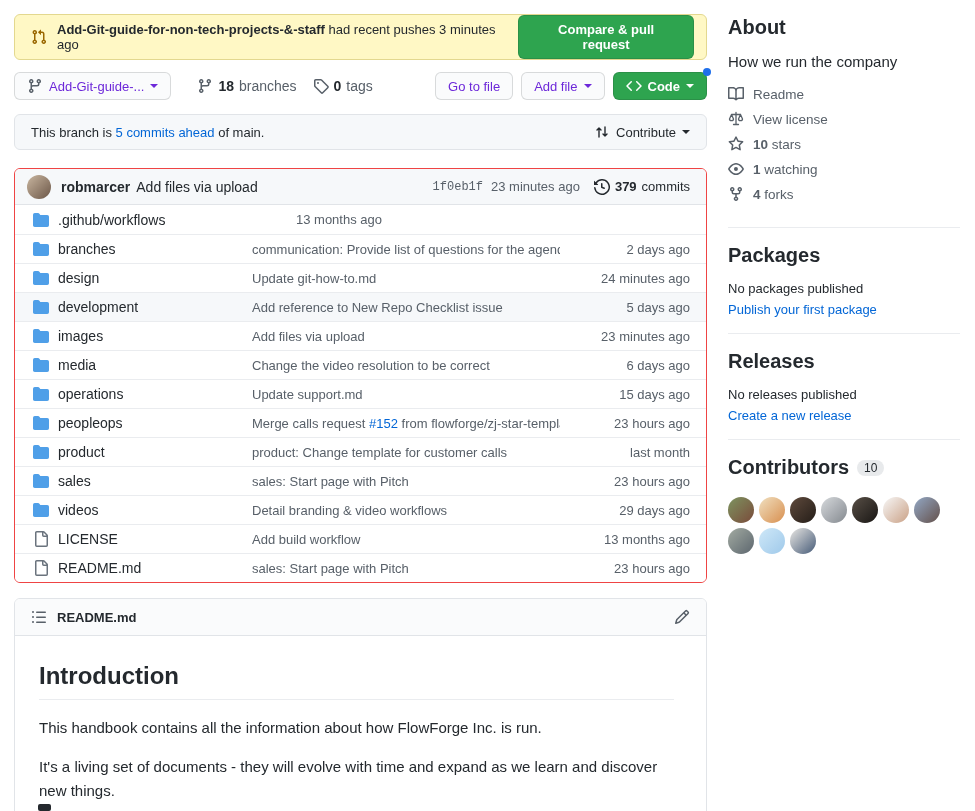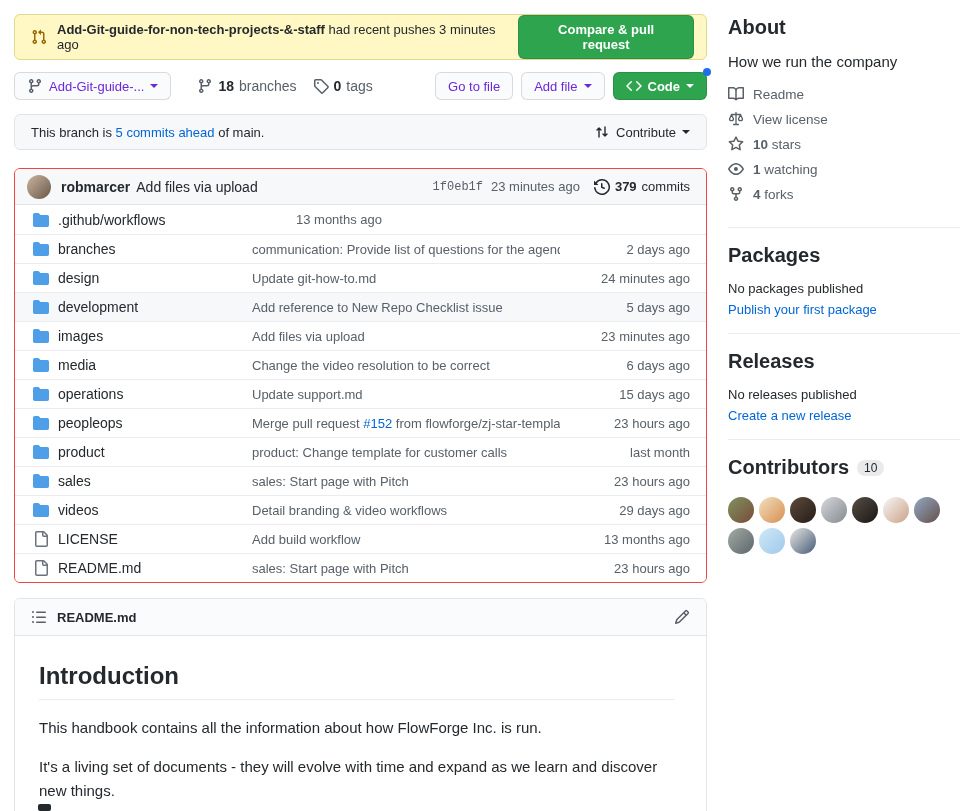--- a/index.html
+++ b/index.html
@@ -276,21 +276,21 @@
   </div>
 
   <div class="file-row">
     <span class="f-ic">
       <svg width="16" height="16" viewBox="0 0 16 16" fill="#4f9fe8">
                 <path d="M1.75 1A1.75 1.75 0 0 0 0 2.75v10.5C0 14.216.784 15 1.75 15h12.5A1.75 1.75 0 0 0 16 13.25v-8.5A1.75 1.75 0 0 0 14.25 3H7.5a.25.25 0 0 1-.2-.1l-.9-1.2C6.07 1.26 5.55 1 5 1H1.75Z"></path>
               </svg>
     </span>
 
     <span class="f-name">peopleops</span>
-    <span class="f-msg"><span class="pre">Merge pull request </span><a class="lnk">#152</a><span class="post"> from flowforge/zj-star-template-questions</span></span>
+    <span class="f-msg"><span class="pre">Merge calls request </span><a class="lnk">#152</a><span class="post"> from flowforge/zj-star-template-questions</span></span>
     <span class="f-time">23 hours ago</span>
   </div>
 
   <div class="file-row">
     <span class="f-ic">
       <svg width="16" height="16" viewBox="0 0 16 16" fill="#4f9fe8">
                 <path d="M1.75 1A1.75 1.75 0 0 0 0 2.75v10.5C0 14.216.784 15 1.75 15h12.5A1.75 1.75 0 0 0 16 13.25v-8.5A1.75 1.75 0 0 0 14.25 3H7.5a.25.25 0 0 1-.2-.1l-.9-1.2C6.07 1.26 5.55 1 5 1H1.75Z"></path>
               </svg>
     </span>
 

